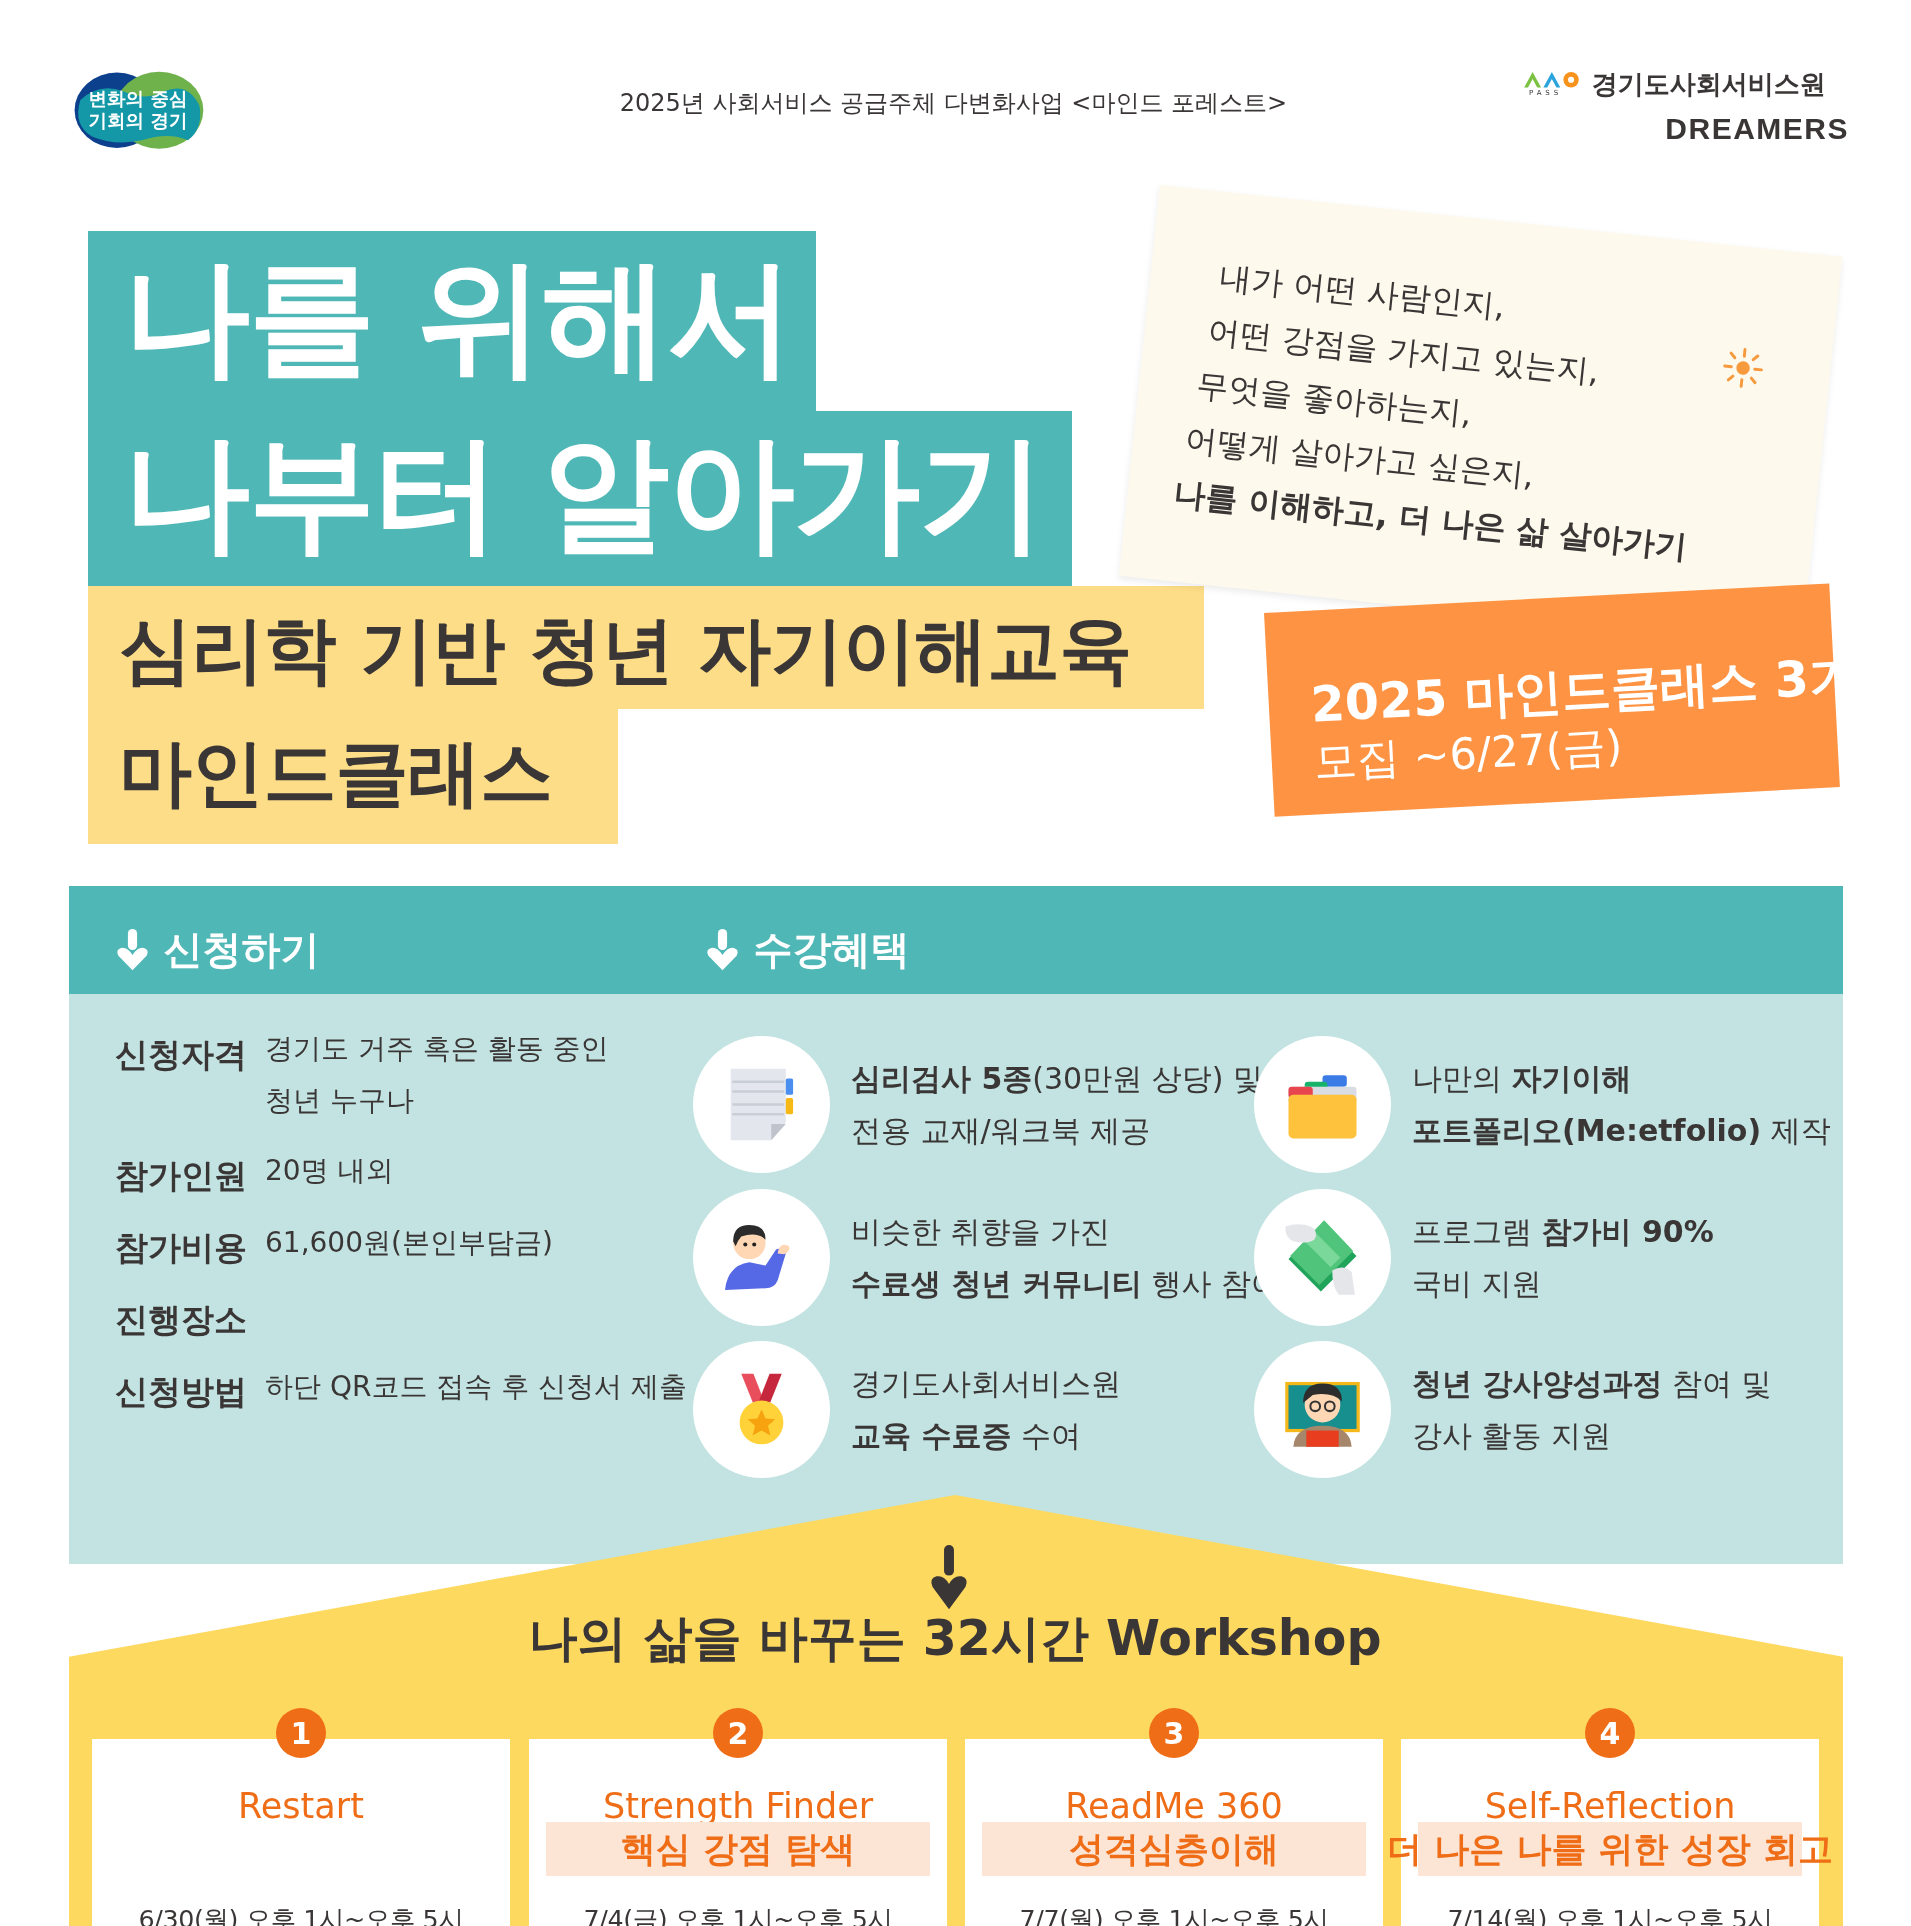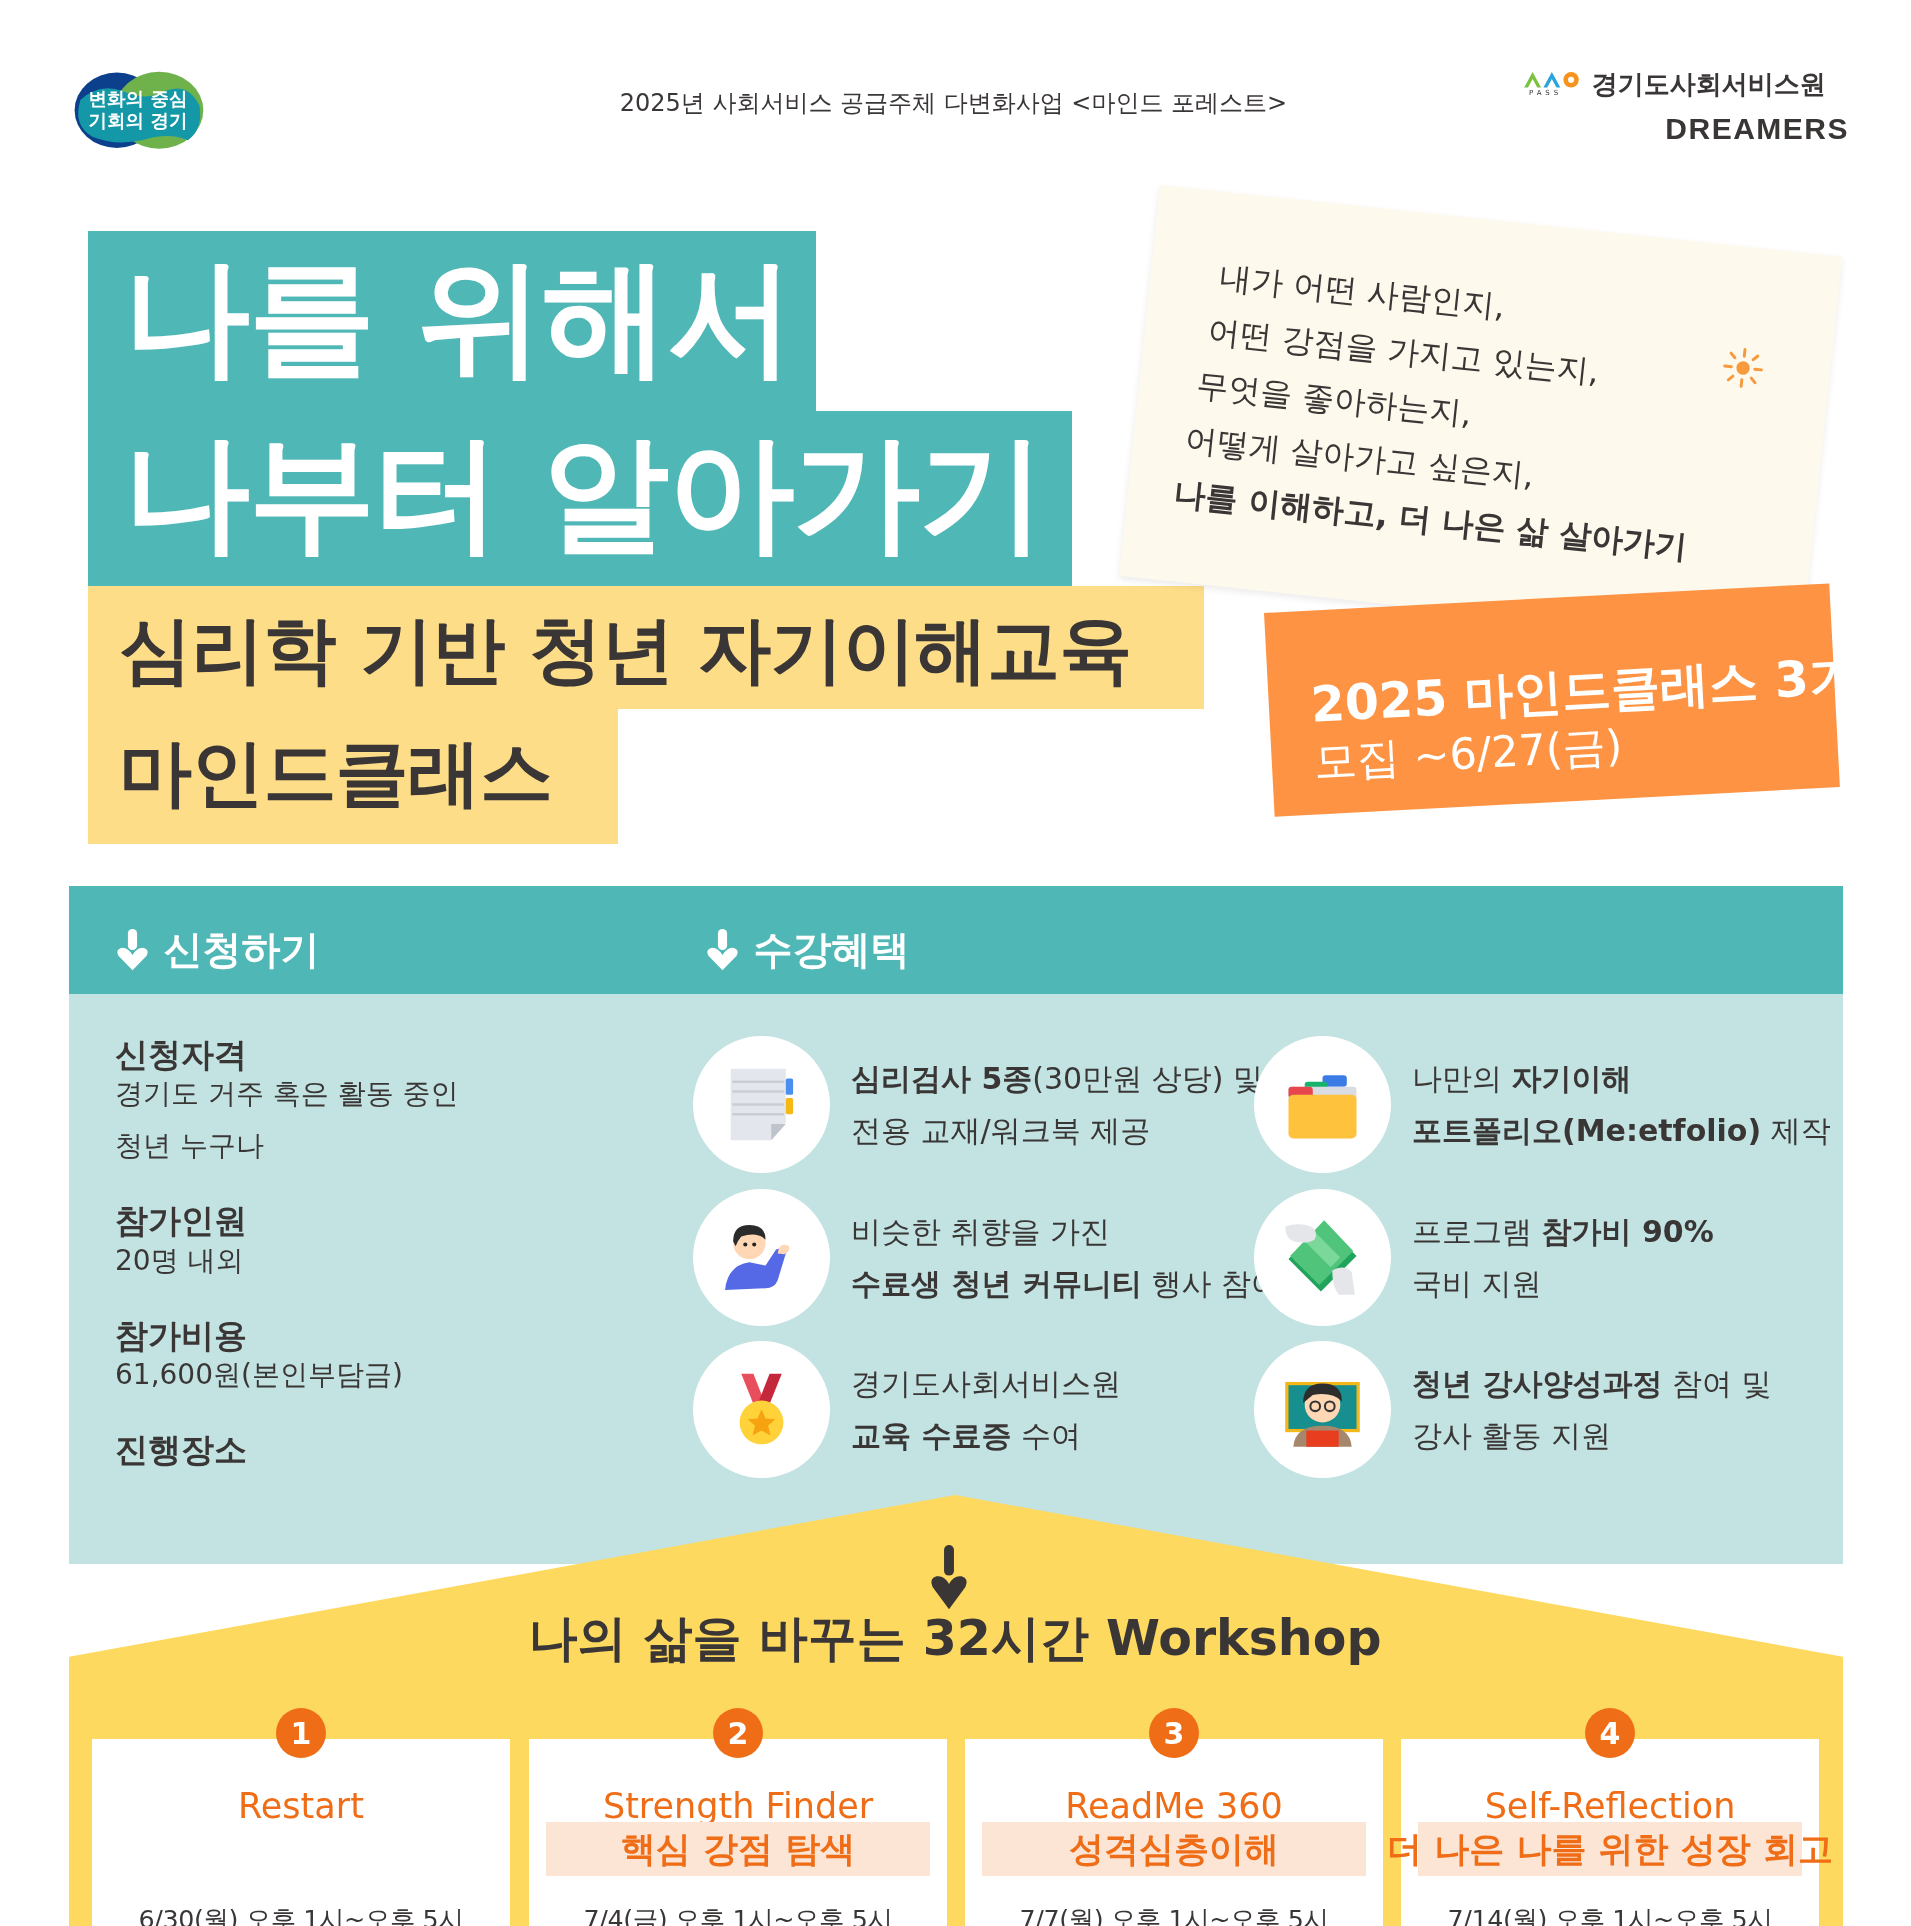--- a/index.html
+++ b/index.html
@@ -42,21 +42,21 @@
   .recruit-title { position:absolute; left: 42px; top: 62px; font-size: 49px; font-weight: 800; color:#fff; white-space: nowrap; }
   .recruit-sub { position:absolute; left: 42px; top: 123px; font-size: 43px; color:#fff; white-space: nowrap; }
 
   
   .info-header { left: 69px; top: 886px; width: 1774px; height: 108px; background: #4fb7b6; }
   .info-body { left: 69px; top: 994px; width: 1774px; height: 570px; background: #c2e3e1; }
   .sec-head { position:absolute; top: 37px; display:flex; align-items:center; color:#fff; font-size: 39px; font-weight: 800; }
   .sec-head svg { width: 35px; height: 42px; margin-right: 13.5px; }
 
   .apply-list { position: absolute; left: 46px; top: 39px; }
-  .apply-row { display: flex; margin-bottom: 27px; flex-direction: column; }
+  .apply-row { display: flex; margin-bottom: 27px; }
   .apply-k { width: 150px; font-size: 33px; font-weight: 800; color: #3a3636; white-space: nowrap; }
   .apply-v { font-size: 28px; color: #3a3636; line-height: 52px; margin-top: -9.6px; white-space: nowrap; }
   .apply-v small { font-size: 21.6px; }
 
   .benefit { position:absolute; display:flex; align-items:center; }
   .benefit-circle { width: 137px; height: 137px; border-radius: 50%; background: #fff; display:flex; align-items:center; justify-content:center; flex-shrink: 0; }
   .benefit-circle svg { width: 81px; height: 81px; }
   .benefit-text { margin-left: 21px; font-size: 30px; line-height: 52px; color: #3a3636; white-space: nowrap; }
   .benefit-text b { font-weight: 800; }
 
@@ -174,20 +174,24 @@
       <div class="apply-k">참가인원</div>
       <div class="apply-v">20명 내외</div>
     </div>
     <div class="apply-row">
       <div class="apply-k">참가비용</div>
       <div class="apply-v">61,600원(본인부담금)</div>
     </div>
     <div class="apply-row">
       <div class="apply-k">진행장소</div>
     </div>
+    <div class="apply-row">
+      <div class="apply-k">신청방법</div>
+      <div class="apply-v">하단 QR코드 접속 후 신청서 제출</div>
+    </div>
   </div>
 
   <div class="benefit" style="left:624px; top:42px">
     <div class="benefit-circle">
       <svg viewBox="0 0 100 100">
         <path d="M12 6 H80 V72 L62 94 H12 Z" fill="#e3e6ec"></path>
         <path d="M62 94 V74 H80 Z" fill="#bfc4cc"></path>
         <g stroke="#c9ced6" stroke-width="3">
             <line x1="14" y1="22" x2="78" y2="22"></line>
             <line x1="14" y1="34" x2="78" y2="34"></line>

